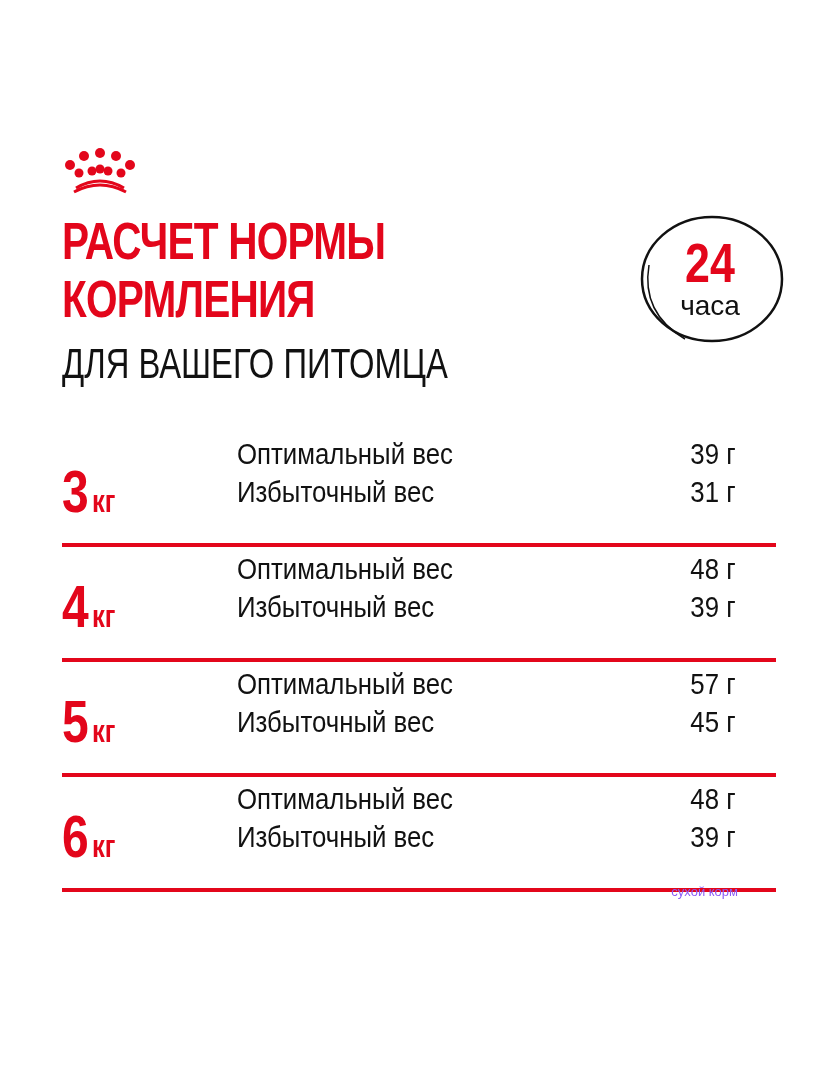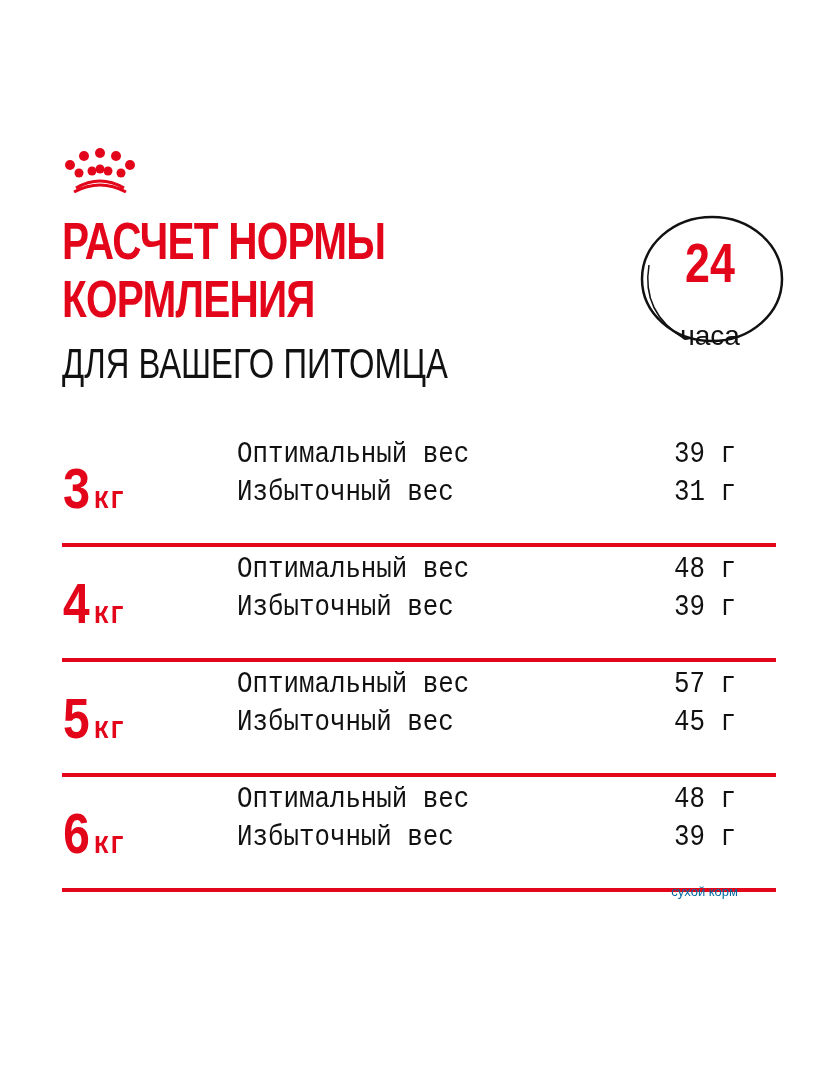--- a/index.html
+++ b/index.html
@@ -3,33 +3,33 @@
 <meta charset="utf-8">
 <style>
   html,body{margin:0;padding:0;background:#fff;}
   body{width:840px;height:1080px;position:relative;overflow:hidden;font-family:"Liberation Sans",sans-serif;}
   .crown{position:absolute;left:62px;top:148px;width:80px;height:46px;}
   .title{position:absolute;left:62px;top:212px;color:#e3061b;font-family:"Liberation Sans",sans-serif;font-weight:bold;font-size:52px;line-height:58px;letter-spacing:-1px;transform:scaleX(0.78);transform-origin:left top;white-space:nowrap;}
   .subtitle{position:absolute;left:62px;top:340px;color:#111;font-size:42px;line-height:48px;transform:scaleX(0.78);transform-origin:left top;white-space:nowrap;}
   .badge{position:absolute;left:635px;top:213px;width:150px;height:140px;}
   .badge svg{position:absolute;left:0;top:0;}
   .badge-num{position:absolute;left:0;width:150px;top:20px;text-align:center;color:#e3061b;font-weight:bold;font-size:56px;line-height:60px;transform:scaleX(0.8);}
-  .badge-unit{position:absolute;left:0;width:150px;top:78px;text-align:center;color:#111;font-size:28px;line-height:30px;margin-top:30px;}
+  .badge-unit{position:absolute;left:0;width:150px;top:78px;text-align:center;color:#111;font-size:28px;line-height:30px;}
   .rows{position:absolute;left:62px;top:432px;width:714px;}
-  .row{position:relative;height:115px;border-bottom:4px solid #e3061b;box-sizing:border-box;font-family:Liberation Mono, monospace;}
+  .row{position:relative;height:115px;border-bottom:4px solid #e3061b;box-sizing:border-box;}
   .weight{position:absolute;left:0;top:30px;color:#e3061b;font-weight:bold;white-space:nowrap;transform:scaleX(0.8);transform-origin:left top;}
   .weight .n{font-size:60px;line-height:60px;}
   .weight .u{font-size:32px;line-height:32px;margin-left:4px;}
   .line{position:absolute;left:175px;width:500px;font-size:30px;line-height:36px;color:#111;transform:scaleX(0.86);transform-origin:left top;white-space:nowrap;}
   .line.l1{top:4px;}
   .line.l2{top:42px;}
   .val{position:absolute;right:40px;font-size:30px;line-height:36px;color:#111;transform:scaleX(0.86);transform-origin:right top;white-space:nowrap;}
   .val.v1{top:4px;}
   .val.v2{top:42px;}
-  .note{position:absolute;right:102px;top:884px;color:#0369a1;font-size:13px;}
+  .note{position:absolute;right:102px;top:884px;color:#8b5cf6;font-size:13px;}
 </style>
 </head>
 <body>
 
 <svg class="crown" viewBox="0 0 80 46">
   <g fill="#e3061b">
     <circle cx="22" cy="8" r="5"></circle>
       <circle cx="38" cy="5" r="5"></circle>
       <circle cx="54" cy="8" r="5"></circle>
     <circle cx="8" cy="17" r="5"></circle>

